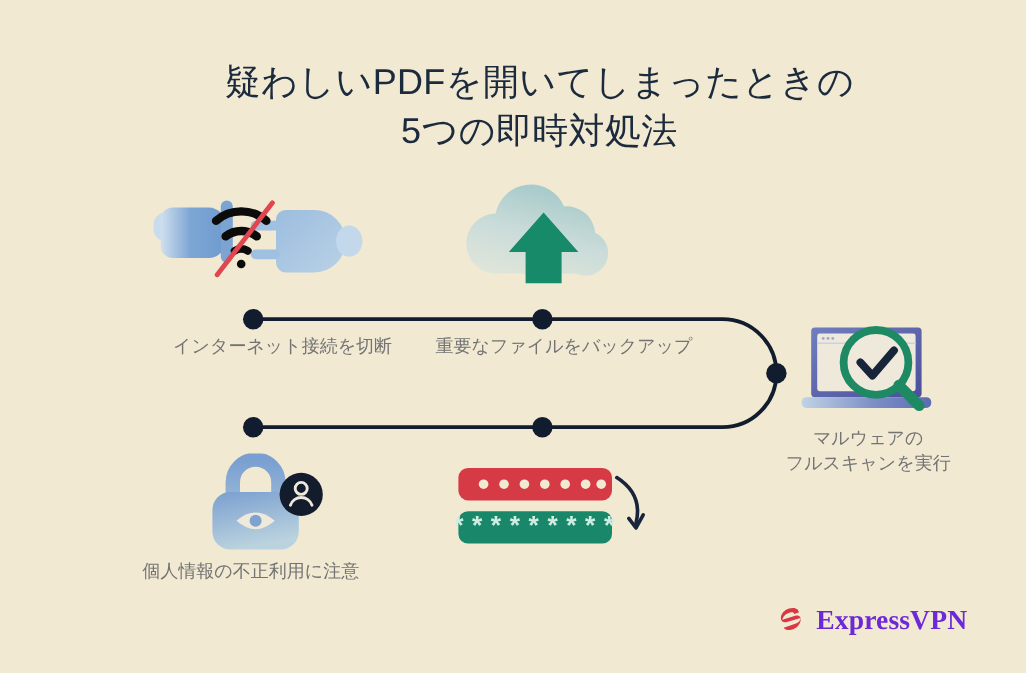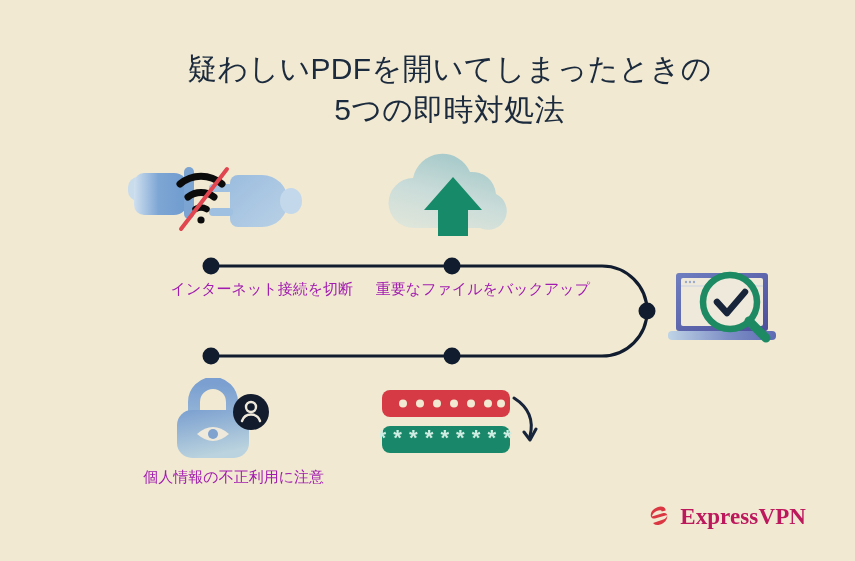--- a/index.html
+++ b/index.html
@@ -17,40 +17,40 @@
     text-align:center;color:#1B2A3C;
     font-size:30px;line-height:41px;font-weight:400;
     letter-spacing:.3px;white-space:pre-line;
   }
 
   
   .flow{position:absolute;left:0;top:0;width:855px;height:561px;pointer-events:none;}
 
   
   .lbl{
-    position:absolute;color:#a21caf;font-size:15px;line-height:21px;
-    text-align:right;white-space:pre-line;
+    position:absolute;color:#737373;font-size:15px;line-height:21px;
+    text-align:center;white-space:pre-line;
   }
   #lbl-disconnect{left:96px;top:278px;width:235px;}
   #lbl-backup{left:328px;top:278px;width:240px;}
   #lbl-scan{left:620px;top:355px;width:163px;}
   #lbl-privacy{left:72px;top:466px;width:230px;}
   #lbl-password{left:333px;top:466px;width:195px;}
 
   
   .ico{position:absolute;}
   #ico-plugs{left:88px;top:155px;width:205px;height:90px;}
   #ico-cloud{left:360px;top:150px;width:145px;height:95px;}
   #ico-laptop{left:645px;top:268px;width:118px;height:82px;}
   #ico-lock{left:147px;top:378px;width:105px;height:82px;}
   #ico-pass{left:358px;top:388px;width:158px;height:68px;}
 
   
   #logo{position:absolute;left:624px;top:498px;width:160px;height:36px;display:flex;align-items:center;gap:9px;}
-  #logo-text{color:#be185d;font-family:"Liberation Serif","DejaVu Serif",serif;
+  #logo-text{color:#6d28d9;font-family:"Liberation Serif","DejaVu Serif",serif;
              font-size:23px;font-weight:700;letter-spacing:.1px;line-height:1;}
 </style>
 </head>
 <body>
 
 <div id="stage">
 
   <div class="title">疑わしいPDFを開いてしまったときの
 5つの即時対処法</div>
 
@@ -171,20 +171,22 @@
       <circle cx="121" cy="15.5" r="4" fill="#F1E9D2"></circle>
       <rect x="2" y="38" width="128" height="27" rx="8" fill="#19886A"></rect>
       <text x="66" y="58" text-anchor="middle" fill="#CFEDE2" font-family="'Liberation Mono','DejaVu Sans Mono',monospace" font-size="22" font-weight="700" letter-spacing="2.5">*********</text>
       <path d="M134 10 q22 14 16 38" fill="none" stroke="#17243A" stroke-width="3" stroke-linecap="round"></path>
       <path d="M144 44 L150 52 L156 41" fill="none" stroke="#17243A" stroke-width="3" stroke-linecap="round" stroke-linejoin="round"></path>
     </svg>
   </div>
 
   <div class="lbl" id="lbl-disconnect">インターネット接続を切断</div>
   <div class="lbl" id="lbl-backup">重要なファイルをバックアップ</div>
+  <div class="lbl" id="lbl-scan">マルウェアの
+フルスキャンを実行</div>
   <div class="lbl" id="lbl-privacy">個人情報の不正利用に注意</div>
 
   <div id="logo">
     <svg width="32" height="32" viewBox="0 0 32 32">
       <path d="M25 9 C25 4.5 19.5 3 14.5 4.8 C9.5 6.6 6 10.5 6 15 C6 18.5 9 20 12.5 19 L27 14.6
                C27 14.6 27 18.5 22 20.5 L9 25 C9 25 11 28.5 17 27.2 C23 25.9 27 21 27 16
                C27 13 25 11.6 22 12.2 L7.5 16.5 C7.5 16.5 8.5 12 13 10 C17.5 8 20 8.6 20 10.4 Z" fill="#DA3743"></path>
     </svg>
     <span id="logo-text">ExpressVPN</span>
   </div>

